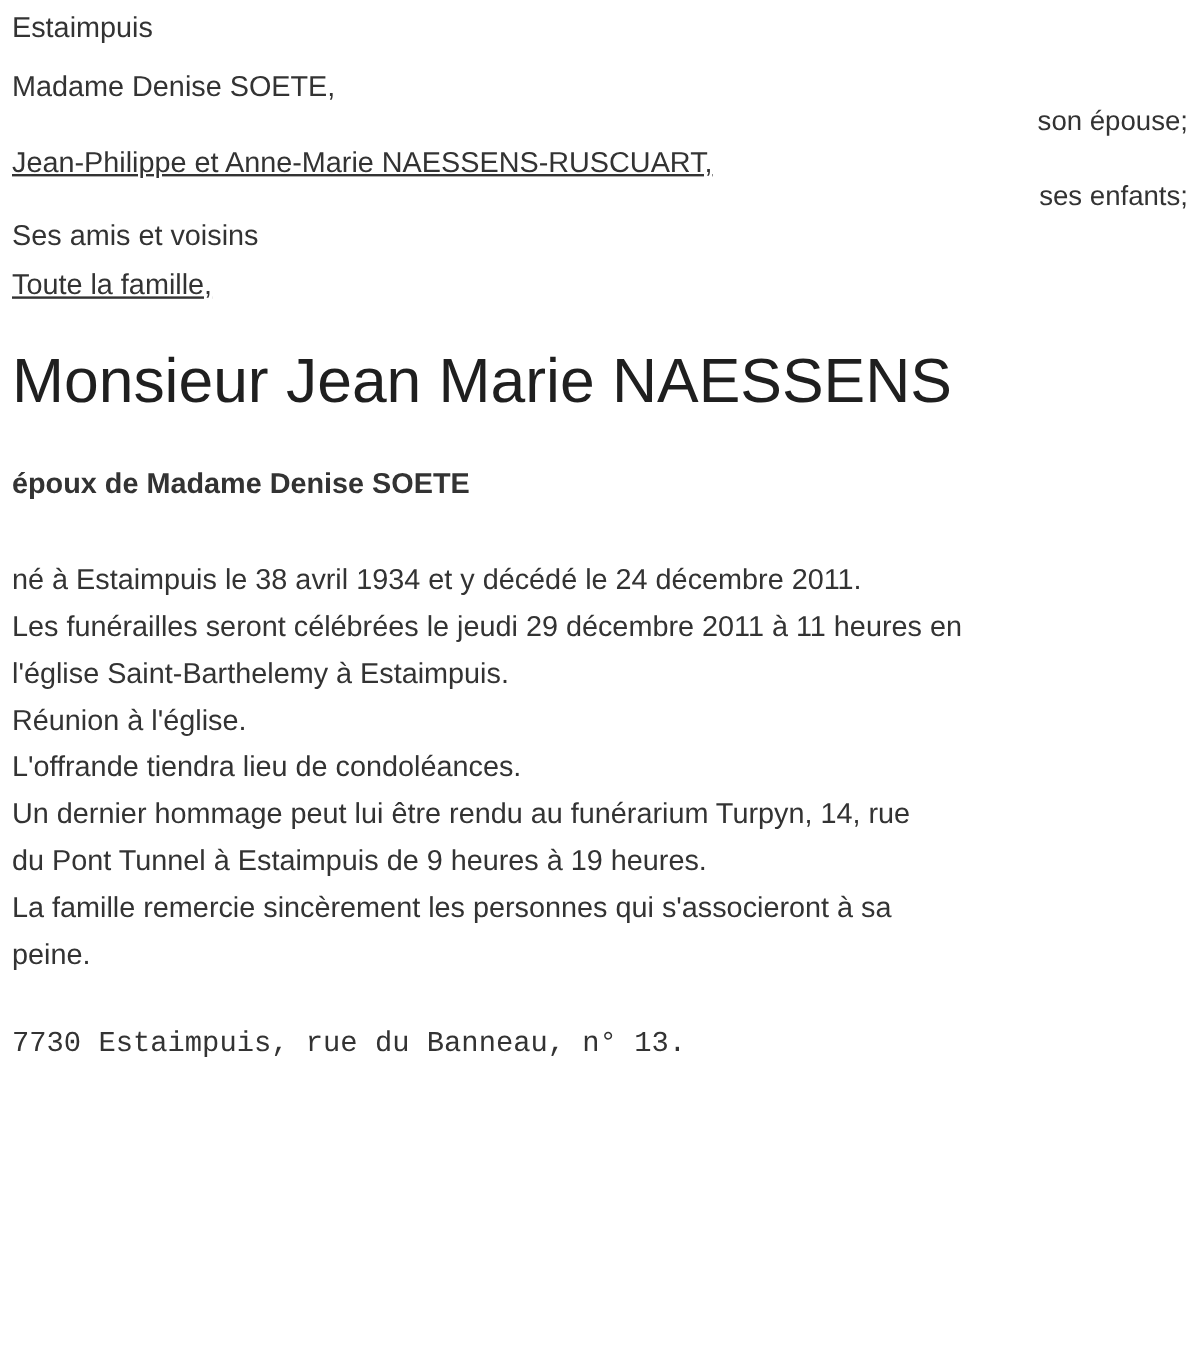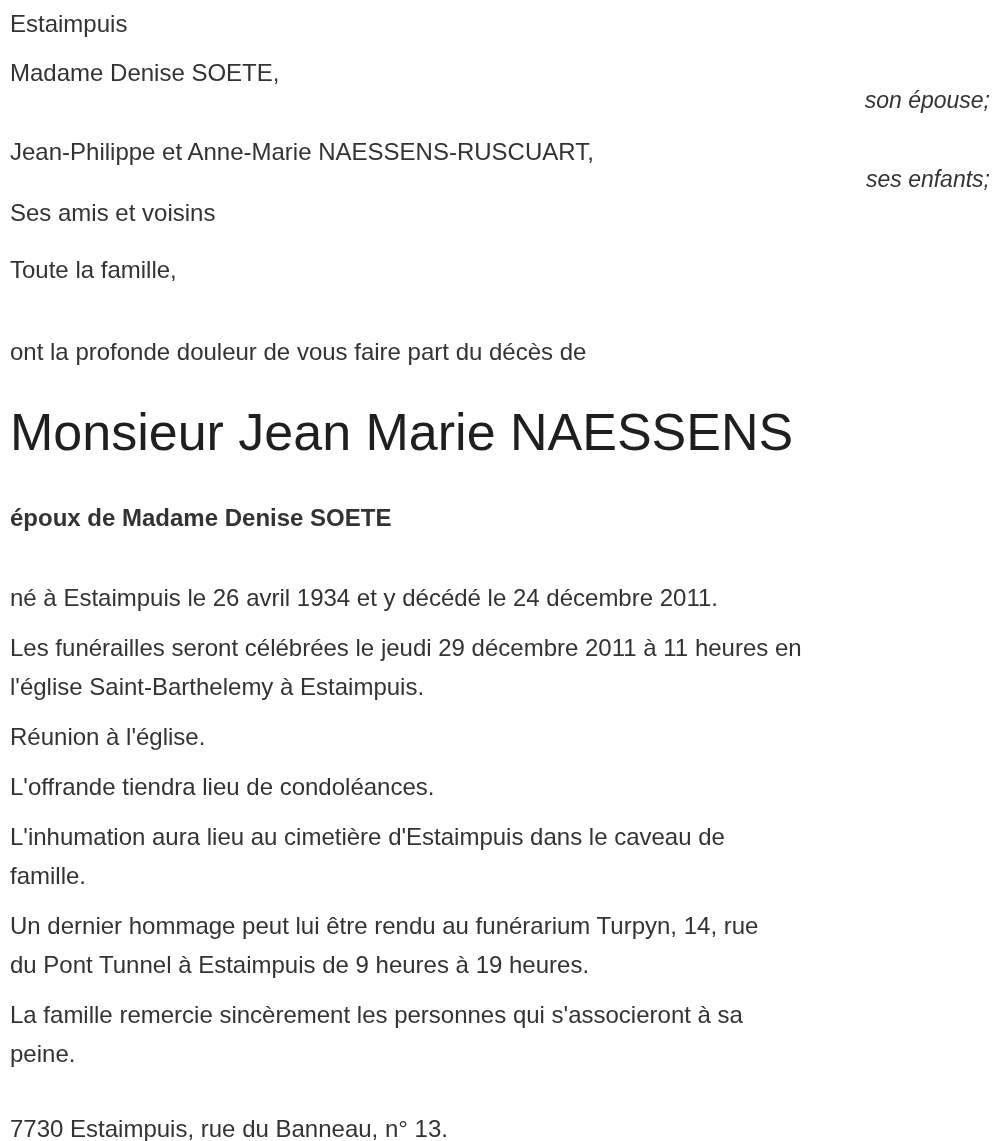--- a/index.html
+++ b/index.html
@@ -12,76 +12,71 @@
     font-family: "Liberation Sans", sans-serif;
     color: var(--text-color, #333333);
     overflow: hidden;
   }
   .line {
     font-size: 24px;
     line-height: 39px;
     font-weight: 400;
   }
   .mt10 { margin-top: 10px; }
-  .mt2  { margin-top: 18px; }
+  .mt2  { margin-top: 2px; text-decoration: underline; }
   .relation {
     font-size: 23px;
     line-height: 28px;
-    font-style: italic;
     text-align: right;
     margin-top: -6px;
   }
   .announcement { margin-top: 43px; }
   .deceased {
     font-size: 52px;
     line-height: 52px;
     font-weight: 400;
     margin: 35px 0 0 0;
     color: var(--heading-color, #1f1f1f);
     font-family: "Liberation Sans", sans-serif;
   }
   .spouse { margin-top: 40px; font-weight: bold; }
   .para {
     font-size: 24px;
     line-height: 39px;
     white-space: pre-line;
-    margin-top: 11px;
   }
   .para.first { margin-top: 41px; }
-  .address { margin-top: 36px; }
+  .address { margin-top: 36px; font-family: Liberation Mono, monospace; }
 </style>
 </head>
 <body>
 
 <div class="page">
 
   <div class="line">Estaimpuis</div>
 
   <div class="line mt10">Madame Denise SOETE,</div>
   <div class="relation">son épouse;</div>
 
   <div class="line mt2">Jean-Philippe et Anne-Marie NAESSENS-RUSCUART,</div>
   <div class="relation">ses enfants;</div>
 
   <div class="line">Ses amis et voisins</div>
   <div class="line mt2">Toute la famille,</div>
 
-  <div class="line announcement">ont la profonde douleur de vous faire part du décès de</div>
 
   <h1 class="deceased">Monsieur Jean Marie NAESSENS</h1>
 
   <div class="line spouse">époux de Madame Denise SOETE</div>
 
-  <div class="para first">né à Estaimpuis le 26 avril 1934 et y décédé le 24 décembre 2011.</div>
+  <div class="para first">né à Estaimpuis le 38 avril 1934 et y décédé le 24 décembre 2011.</div>
   <div class="para">Les funérailles seront célébrées le jeudi 29 décembre 2011 à 11 heures en
 l'église Saint-Barthelemy à Estaimpuis.</div>
   <div class="para">Réunion à l'église.</div>
   <div class="para">L'offrande tiendra lieu de condoléances.</div>
-  <div class="para">L'inhumation aura lieu au cimetière d'Estaimpuis dans le caveau de
-famille.</div>
   <div class="para">Un dernier hommage peut lui être rendu au funérarium Turpyn, 14, rue
 du Pont Tunnel à Estaimpuis de 9 heures à 19 heures.</div>
   <div class="para">La famille remercie sincèrement les personnes qui s'associeront à sa
 peine.</div>
 
   <div class="line address">7730 Estaimpuis, rue du Banneau, n° 13.</div>
 
 </div>
 
 </body></html>

